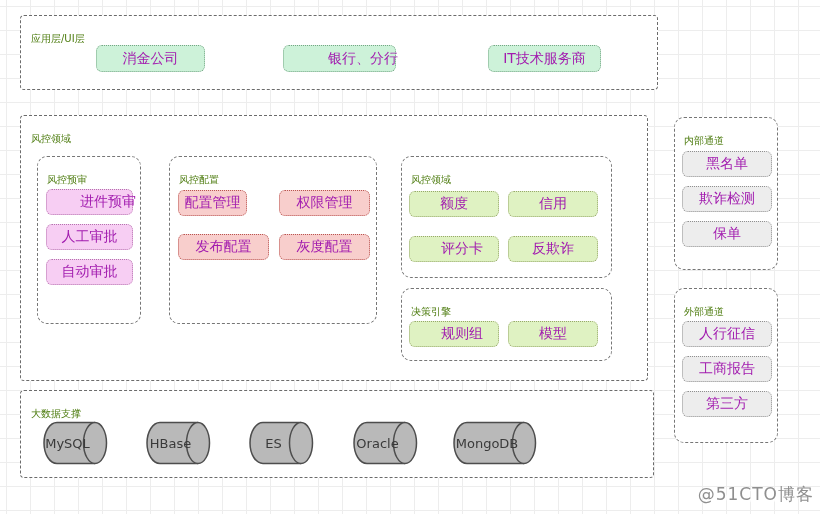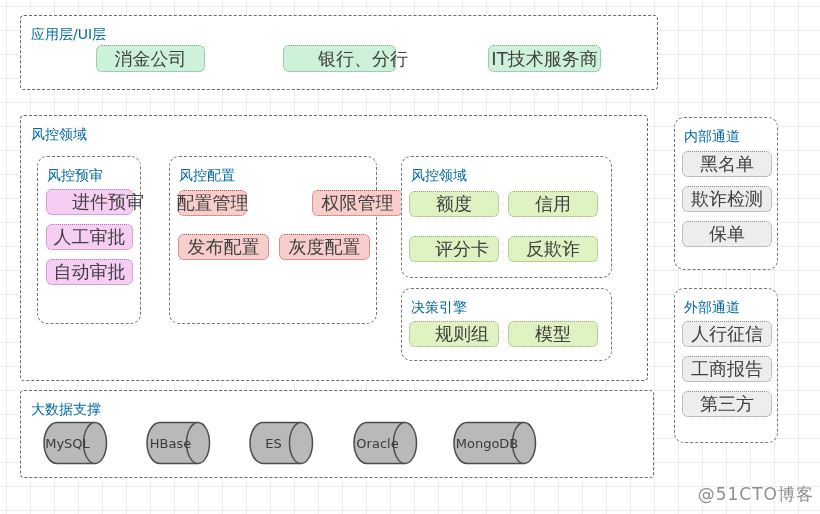--- a/index.html
+++ b/index.html
@@ -26,35 +26,35 @@
     background:#ffffff;
   }
   .group {
     position:absolute;
     border:1px dashed #767676;
     border-radius:10px;
     background:#ffffff;
   }
   .frame-title, .group-title {
     position:absolute;
-    top:10px; left:10px;
-    font-size:14px;
-    color:#0369a1;
+    top:16px; left:10px;
+    font-size:10px;
+    color:#4d7c0f;
     white-space:nowrap;
   }
   .group-title { left:9px; }
   .chip {
     position:absolute;
     display:flex;
     align-items:center;
     justify-content:center;
     border:1.5px dotted #888;
     border-radius:6px;
-    font-size:18px;
-    color:#404040;
+    font-size:14px;
+    color:#a21caf;
     white-space:nowrap;
   }
   .chip.mint   { background:#cdf2d9; border-color:#74a584; }
   .chip.ygreen { background:#dff2c2; border-color:#97a86a; }
   .chip.violet { background:#f7cef3; border-color:#b573ae; }
   .chip.salmon { background:#f8cecc; border-color:#b85450; }
   .chip.gray   { background:#ededed; border-color:#8f8f8f; }
   .cyl {
     position:absolute;
     height:44px;
@@ -95,21 +95,21 @@
     <div class="group" style="left:16px; top:40px; width:104px; height:168px;">
       <span class="group-title">风控预审</span>
       <div class="chip violet" style="left:8px; top:32px; width:87px; height:26px;padding-left:37px;">进件预审</div>
       <div class="chip violet" style="left:8px; top:67px; width:87px; height:26px;">人工审批</div>
       <div class="chip violet" style="left:8px; top:102px; width:87px; height:26px;">自动审批</div>
     </div>
 
     <div class="group" style="left:148px; top:40px; width:208px; height:168px;">
       <span class="group-title">风控配置</span>
       <div class="chip salmon" style="left:8px; top:33px; width:69px; height:26px;">配置管理</div>
-      <div class="chip salmon" style="left:109px; top:33px; width:91px; height:26px;margin-left:33px;">权限管理</div>
+      <div class="chip salmon" style="left:109px; top:33px; width:91px; height:26px;">权限管理</div>
       <div class="chip salmon" style="left:8px; top:77px; width:91px; height:26px;">发布配置</div>
       <div class="chip salmon" style="left:109px; top:77px; width:91px; height:26px;">灰度配置</div>
     </div>
 
     <div class="group" style="left:380px; top:40px; width:211px; height:122px;">
       <span class="group-title">风控领域</span>
       <div class="chip ygreen" style="left:7px; top:34px; width:90px; height:26px;text-align:right;">额度</div>
       <div class="chip ygreen" style="left:106px; top:34px; width:90px; height:26px;">信用</div>
       <div class="chip ygreen" style="left:7px; top:79px; width:90px; height:26px;padding-left:16px;">评分卡</div>
       <div class="chip ygreen" style="left:106px; top:79px; width:90px; height:26px;">反欺诈</div>

